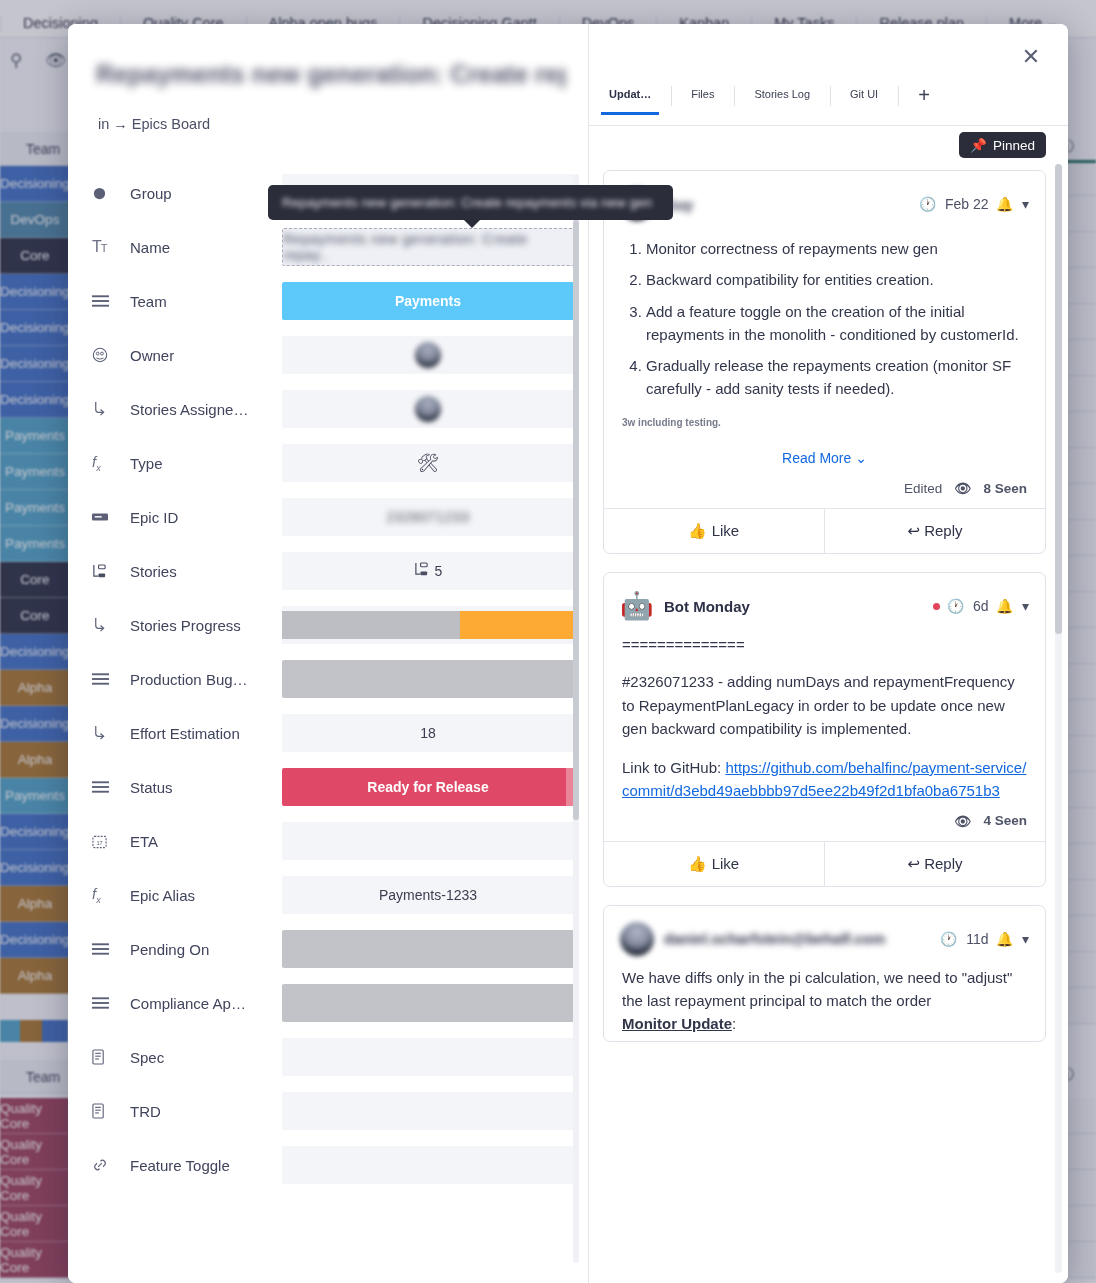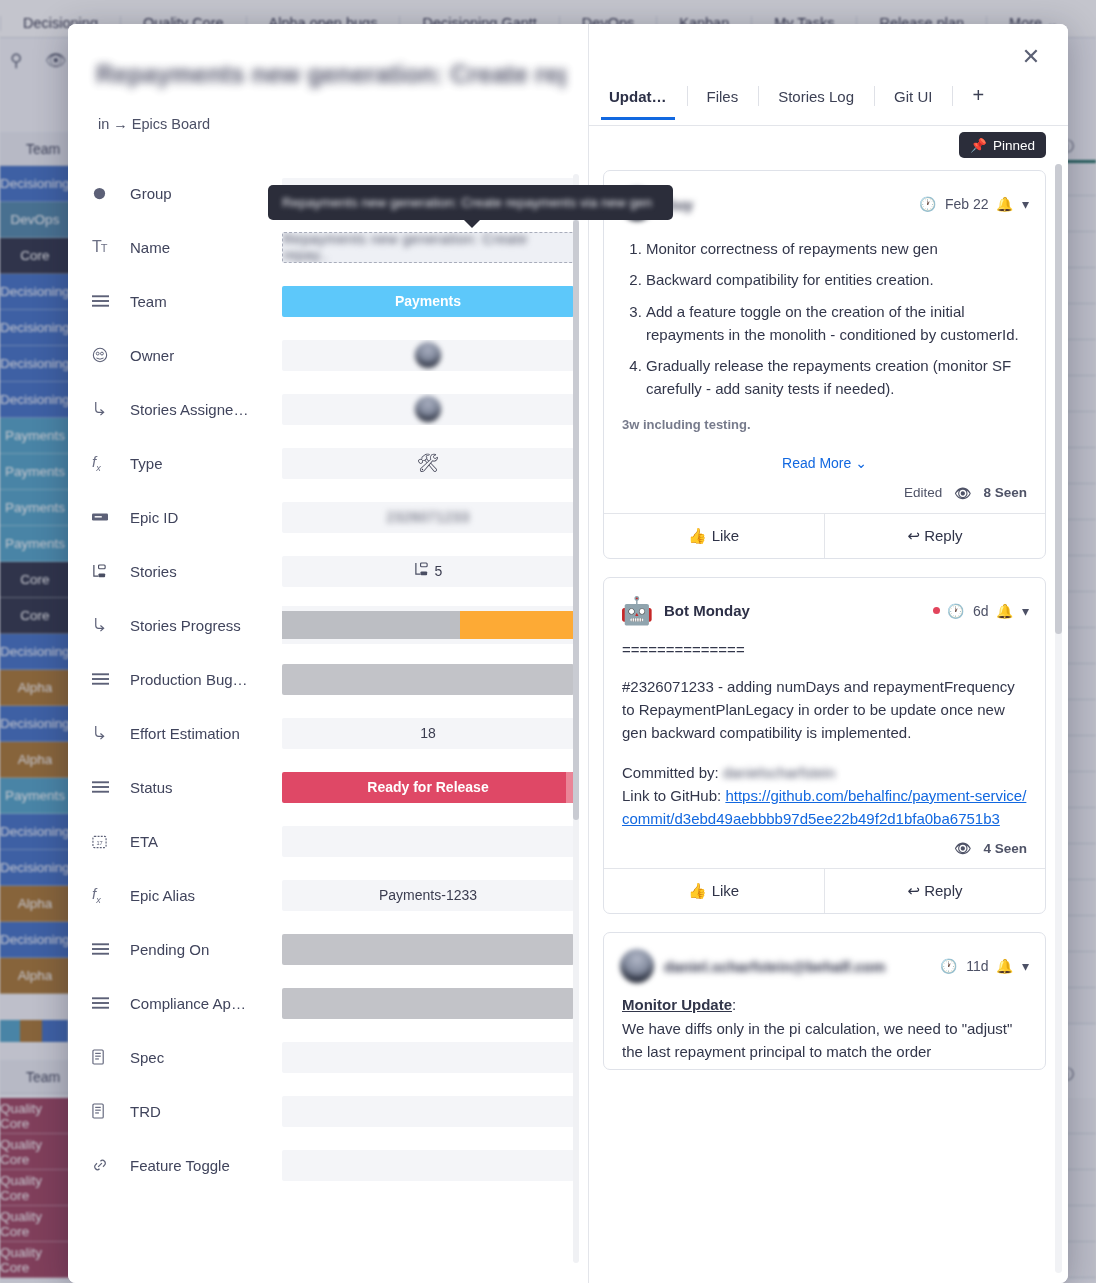--- a/index.html
+++ b/index.html
@@ -78,21 +78,21 @@
   .ficon {
     width:38px; margin-left:24px; flex:0 0 38px;
     display:flex; align-items:center; justify-content:flex-start;
     color:#6b6f84;
   }
   .flabel {
     flex:0 0 152px; font-size:15px; color:#40445c;
     white-space:nowrap; overflow:hidden; text-overflow:ellipsis;
   }
   .fval {
-    width:302px; height:31px; background:#f4f5f8; border-radius:2px;
+    width:302px; height:38px; background:#f4f5f8; border-radius:2px;
     display:flex; align-items:center; justify-content:center;
     font-size:14px; color:#3b3d50; position:relative; overflow:hidden;
   }
   .fval.solid-blue { background:#5dc8fa; color:#fff; font-weight:600; }
   .fval.solid-red  { background:#df4866; color:#fff; font-weight:700; }
   .fval.solid-red::after {
     content:""; position:absolute; right:0; top:0; bottom:0; width:8px;
     background:#ea8597;
   }
   .fval.grey { background:#c2c3c8; }
@@ -150,21 +150,21 @@
   #close-btn {
     position:absolute; right:22px; top:18px; width:30px; height:30px;
     display:flex; align-items:center; justify-content:center;
     font-size:22px; color:#5b6074; cursor:pointer; line-height:1;
   }
   #tabs {
     position:absolute; left:0; right:0; top:60px; height:42px;
     display:flex; align-items:flex-start; border-bottom:1px solid #e3e5ea;
   }
   .rtab {
-    font-size:15px; color:#3c4054; padding:4px 20px 14px;
+    font-size:11px; color:#3c4054; padding:4px 20px 14px;
     position:relative; white-space:nowrap;
   }
   .rtab + .rtab::before {
     content:""; position:absolute; left:0; top:2px; height:20px; width:1px; background:#dfe1e7;
   }
   .rtab.active { color:#2c3047; font-weight:600; }
   .rtab.active::after {
     content:""; position:absolute; left:12px; right:12px; bottom:-1px; height:3px; background:#1268e0;
   }
   .rtab.plus { font-size:20px; color:#3c4054; padding-top:0; }
@@ -193,21 +193,21 @@
     filter:blur(2.4px);
   }
   .av.bot { background:none; filter:none; font-size:27px; line-height:34px; text-align:center; }
   .av-name { font-size:15px; font-weight:600; color:#2d3047; }
   .av-name.blur { filter:blur(3.4px); }
   .head-right { margin-left:auto; display:flex; align-items:center; gap:8px; color:#4d5166; font-size:14px; }
   .dot-red { width:7px; height:7px; border-radius:50%; background:#e2445c; }
   .card-body { padding:6px 18px 6px; font-size:15px; color:#32364a; line-height:1.55; }
   .card-body ol { margin:6px 0 10px 0; padding-left:24px; }
   .card-body ol li { margin-bottom:8px; }
-  .bold-note { font-weight:700; color:#777b8c; margin:14px 0 10px; font-size:13px; }
+  .bold-note { font-weight:700; color:#777b8c; margin:14px 0 10px; font-size:10px; }
   .readmore { text-align:center; color:#1268e0; font-size:14px; padding:4px 0 10px; }
   .meta-row {
     display:flex; justify-content:flex-end; align-items:center; gap:12px;
     font-size:13.5px; color:#4f5367; padding:4px 18px 12px; font-weight:600;
   }
   .meta-row .edited { font-weight:400; }
   .card-actions { display:flex; border-top:1px solid #e3e5ea; }
   .act {
     flex:1; text-align:center; padding:13px 0; font-size:15px; color:#2f3348;
   }
@@ -643,24 +643,20 @@
             <span>🔔</span>
             <span>▾</span>
           </div>
         </div>
         <div class="card-body">
           <div>==============</div>
           <div style="height:14px"></div>
           <div>#2326071233 - adding numDays and repaymentFrequency to RepaymentPlanLegacy in order to be update once new gen backward compatibility is implemented.</div>
           <div style="height:16px"></div>
           <div>
-            <span>Committed by:</span>
-            <span class="blurname">danielscharfstein</span>
-          </div>
-          <div>
             <span>Link to GitHub:</span>
             <span class="gh-link">https://github.com/behalfinc/payment-service/commit/d3ebd49aebbbb97d5ee22b49f2d1bfa0ba6751b3</span>
           </div>
         </div>
         <div class="meta-row">
           <span>👁</span>
           <span>4 Seen</span>
         </div>
         <div class="card-actions">
           <div class="act">
@@ -679,24 +675,24 @@
           <div class="av"></div>
           <div class="av-name blur">daniel.scharfstein@behalf.com</div>
           <div class="head-right">
             <span>🕐</span>
             <span>11d</span>
             <span>🔔</span>
             <span>▾</span>
           </div>
         </div>
         <div class="card-body">
+          <div>We have diffs only in the pi calculation, we need to "adjust" the last repayment principal to match the order</div>
           <div>
             <span class="underline-b">Monitor Update</span><span>:</span>
           </div>
-          <div>We have diffs only in the pi calculation, we need to "adjust" the last repayment principal to match the order</div>
         </div>
       </div>
 
     </div>
 
     <div id="rscroll-track"></div>
     <div id="rscroll"></div>
   </div>
 </div>
 

